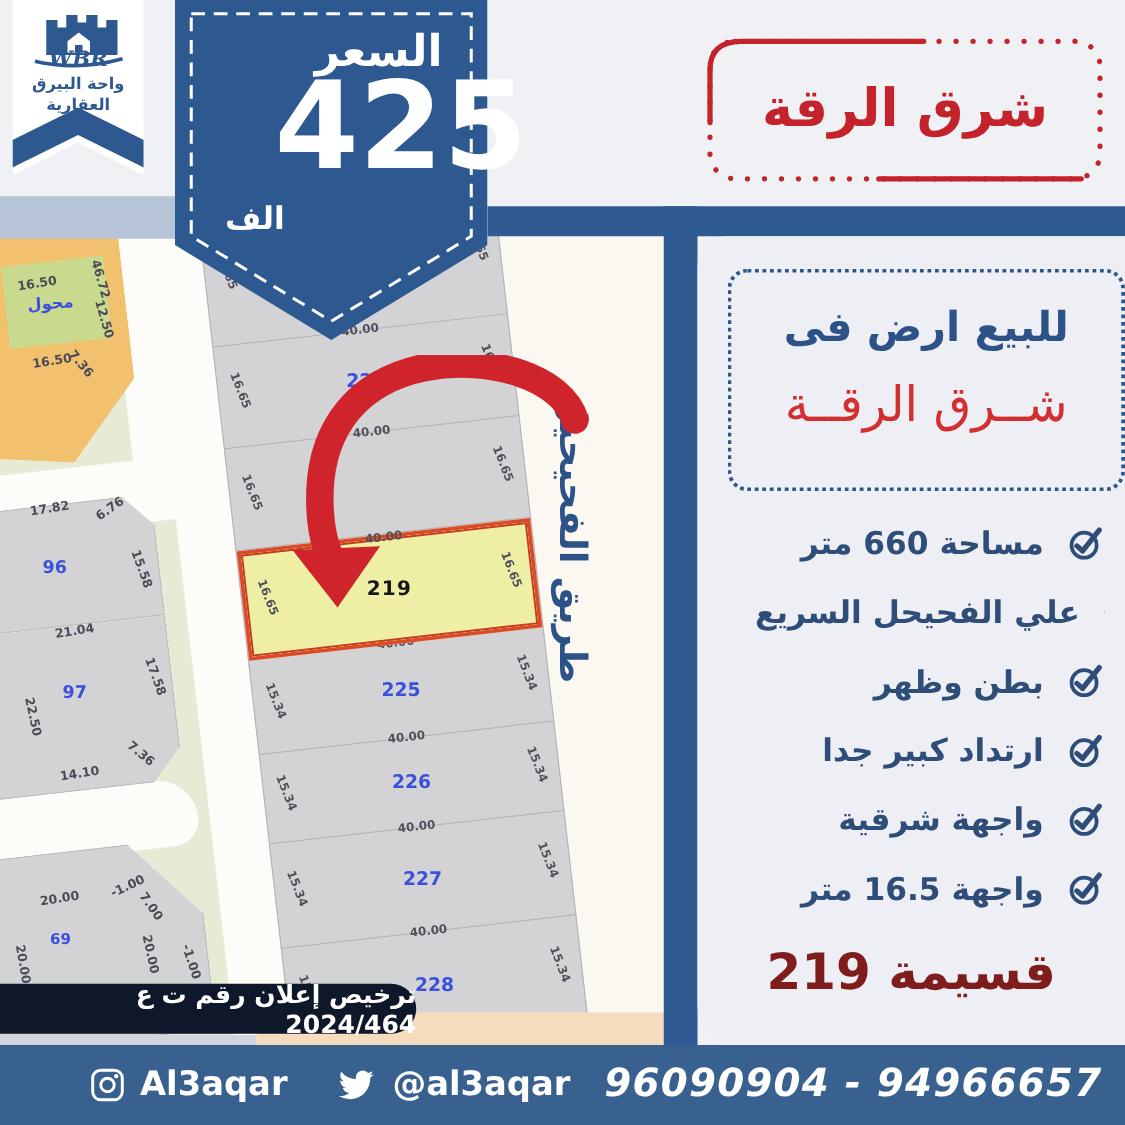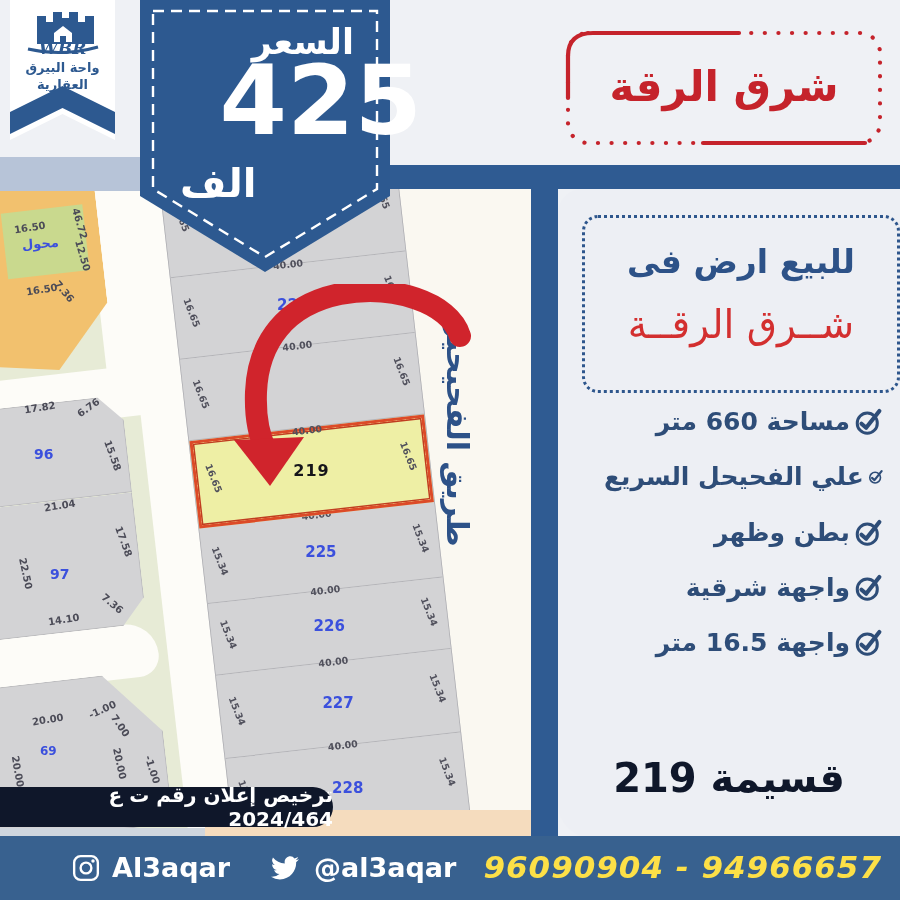--- a/index.html
+++ b/index.html
@@ -52,21 +52,21 @@
   .ml.i-1{left:22px;top:48px;color:#3b50dd;font-size:13px;transform:rotate(-4deg);}
   .ml.i-2{left:26px;top:96px;transform:rotate(-9deg);}
   .ml.i-3{left:64px;top:30px;transform:rotate(74deg);}
   .ml.i-4{left:67px;top:62px;transform:rotate(74deg);}
   .ml.i-5{left:52px;top:98px;transform:rotate(50deg);}
   .ml.i-6{left:24px;top:214px;transform:rotate(-9deg);}
   .ml.i-7{left:76px;top:214px;transform:rotate(-35deg);}
   .ml.i-8{left:34px;top:258px;color:#3b50dd;font-size:14px;}
   .ml.i-9{left:97px;top:262px;transform:rotate(70deg);}
   .ml.i-10{left:44px;top:312px;transform:rotate(-9deg);}
-  .ml.i-11{left:50px;top:358px;color:#3b50dd;font-size:14px;margin-top:20px;}
+  .ml.i-11{left:50px;top:358px;color:#3b50dd;font-size:14px;}
   .ml.i-12{left:10px;top:380px;transform:rotate(78deg);}
   .ml.i-13{left:108px;top:348px;transform:rotate(70deg);}
   .ml.i-14{left:48px;top:426px;transform:rotate(-9deg);}
   .ml.i-15{left:100px;top:410px;transform:rotate(40deg);}
   .ml.i-16{left:40px;top:556px;color:#3b50dd;font-size:12px;}
   .ml.i-17{left:32px;top:526px;transform:rotate(-9deg);}
   .ml.i-18{left:88px;top:516px;transform:rotate(-25deg);}
   .ml.i-19{left:108px;top:532px;transform:rotate(55deg);}
   .ml.i-20{left:2px;top:578px;transform:rotate(80deg);}
   .ml.i-21{left:138px;top:576px;transform:rotate(72deg);}
@@ -81,53 +81,53 @@
   .badge{position:absolute;left:10px;top:0;width:105px;height:142px;z-index:8;}
   .badge .txt{position:absolute;left:0;width:105px;text-align:center;color:#2d5990;font-weight:bold;}
   .b-wbr{top:38px;font-size:17px;font-style:italic;font-family:"DejaVu Serif",serif;}
   .b-org1{top:60px;font-size:13px;direction:rtl;}
   .b-org2{top:77px;font-size:13px;direction:rtl;}
 
   .pennant{position:absolute;left:140px;top:0;width:250px;height:274px;z-index:7;}
   .pennant .txt{position:absolute;color:#fff;font-weight:bold;direction:rtl;}
   .p-label{top:22px;right:36px;font-size:35px;}
   .p-amount{top:52px;left:0;width:282px;text-align:right;font-size:97px;line-height:1;}
-  .p-unit{top:160px;left:40px;font-size:40px;}
+  .p-unit{top:160px;left:40px;font-size:25px;}
 
   .stamp{position:absolute;left:563px;top:28px;width:322px;height:120px;}
   .stamp-text{position:absolute;left:0;top:34px;width:322px;text-align:center;
       font-size:42px;font-weight:bold;color:#c5232b;direction:rtl;}
 
   
   .band-h{position:absolute;left:390px;top:165px;width:510px;height:24px;background:#2f5b92;}
   .band-v{position:absolute;left:531px;top:165px;width:27px;height:675px;background:#2f5b92;}
   .panel{position:absolute;left:558px;top:189px;width:342px;height:649px;background:#edeff4;
       border-radius:24px 0 0 34px;}
   .dotted-box{position:absolute;left:24px;top:26px;width:312px;height:172px;
       border:3px dotted #2e568c;border-radius:16px;}
   .t1{position:absolute;left:0;top:24px;width:100%;text-align:center;font-size:33px;
       font-weight:bold;color:#2d5288;direction:rtl;}
   .t2{position:absolute;left:0;top:84px;width:100%;text-align:center;font-size:39px;
       font-weight:normal;color:#d32f2f;direction:rtl;}
   .features{position:absolute;left:0;top:218px;width:100%;}
-  .frow{height:55.3px;display:flex;direction:rtl;gap:4px;padding-right:16px;box-sizing:border-box;padding-left:46px;}
+  .frow{height:55.3px;display:flex;direction:rtl;align-items:center;gap:19px;padding-right:16px;box-sizing:border-box;padding-left:46px;}
   .frow .ftext{font-size:25px;font-weight:bold;color:#2e4d78;white-space:nowrap;}
   .plot-caption{position:absolute;left:0;top:566px;width:100%;text-align:center;font-size:40px;
-      font-weight:bold;color:#0f172a;direction:rtl;letter-spacing:1px;}
+      font-weight:bold;color:#7f1d1d;direction:rtl;letter-spacing:1px;}
 
   
   .license{position:absolute;left:0;top:787px;width:333px;height:40px;background:#0f172a;
       border-radius:0 21px 21px 0;display:flex;align-items:center;justify-content:center;
       color:#fff;font-size:20px;font-weight:bold;direction:rtl;z-index:9;}
   .footer{position:absolute;left:0;top:836px;width:900px;height:64px;background:#38618f;z-index:10;}
   .fgroup{position:absolute;display:flex;align-items:center;gap:12px;top:16px;}
   .g-insta{left:72px;} .g-tw{left:268px;}
   .f-handle{font-size:27px;font-weight:bold;color:#fff;}
   .phones{position:absolute;right:18px;top:13px;font-size:31px;font-weight:bold;font-style:italic;
-      color:#fde047;letter-spacing:1px;}
+      color:#ffffff;letter-spacing:1px;}
 </style>
 </head>
 <body>
 
 <div>
 
   <div class="map">
     <div class="map-green"></div>
     <div class="road road-a"></div>
     <div class="road road-b"></div>
@@ -327,20 +327,27 @@
         </div>
 
         <div class="frow i-1">
           <svg width="30" height="30" viewBox="0 0 26 26">
             <circle cx="11.5" cy="14" r="8.7" fill="none" stroke="#2e4d78" stroke-width="2.6"></circle>
             <path d="M6.5 14.5 L10.5 18 L22 3.5" fill="none" stroke="#2e4d78" stroke-width="3.6" stroke-linecap="round" stroke-linejoin="round"></path>
           </svg>
           <span class="ftext">بطن وظهر</span>
         </div>
 
+        <div class="frow i-3">
+          <svg width="30" height="30" viewBox="0 0 26 26">
+            <circle cx="11.5" cy="14" r="8.7" fill="none" stroke="#2e4d78" stroke-width="2.6"></circle>
+            <path d="M6.5 14.5 L10.5 18 L22 3.5" fill="none" stroke="#2e4d78" stroke-width="3.6" stroke-linecap="round" stroke-linejoin="round"></path>
+          </svg>
+          <span class="ftext">ارتداد كبير جدا</span>
+        </div>
 
         <div class="frow i-4">
           <svg width="30" height="30" viewBox="0 0 26 26">
             <circle cx="11.5" cy="14" r="8.7" fill="none" stroke="#2e4d78" stroke-width="2.6"></circle>
             <path d="M6.5 14.5 L10.5 18 L22 3.5" fill="none" stroke="#2e4d78" stroke-width="3.6" stroke-linecap="round" stroke-linejoin="round"></path>
           </svg>
           <span class="ftext">واجهة شرقية</span>
         </div>
 
         <div class="frow i-5">

